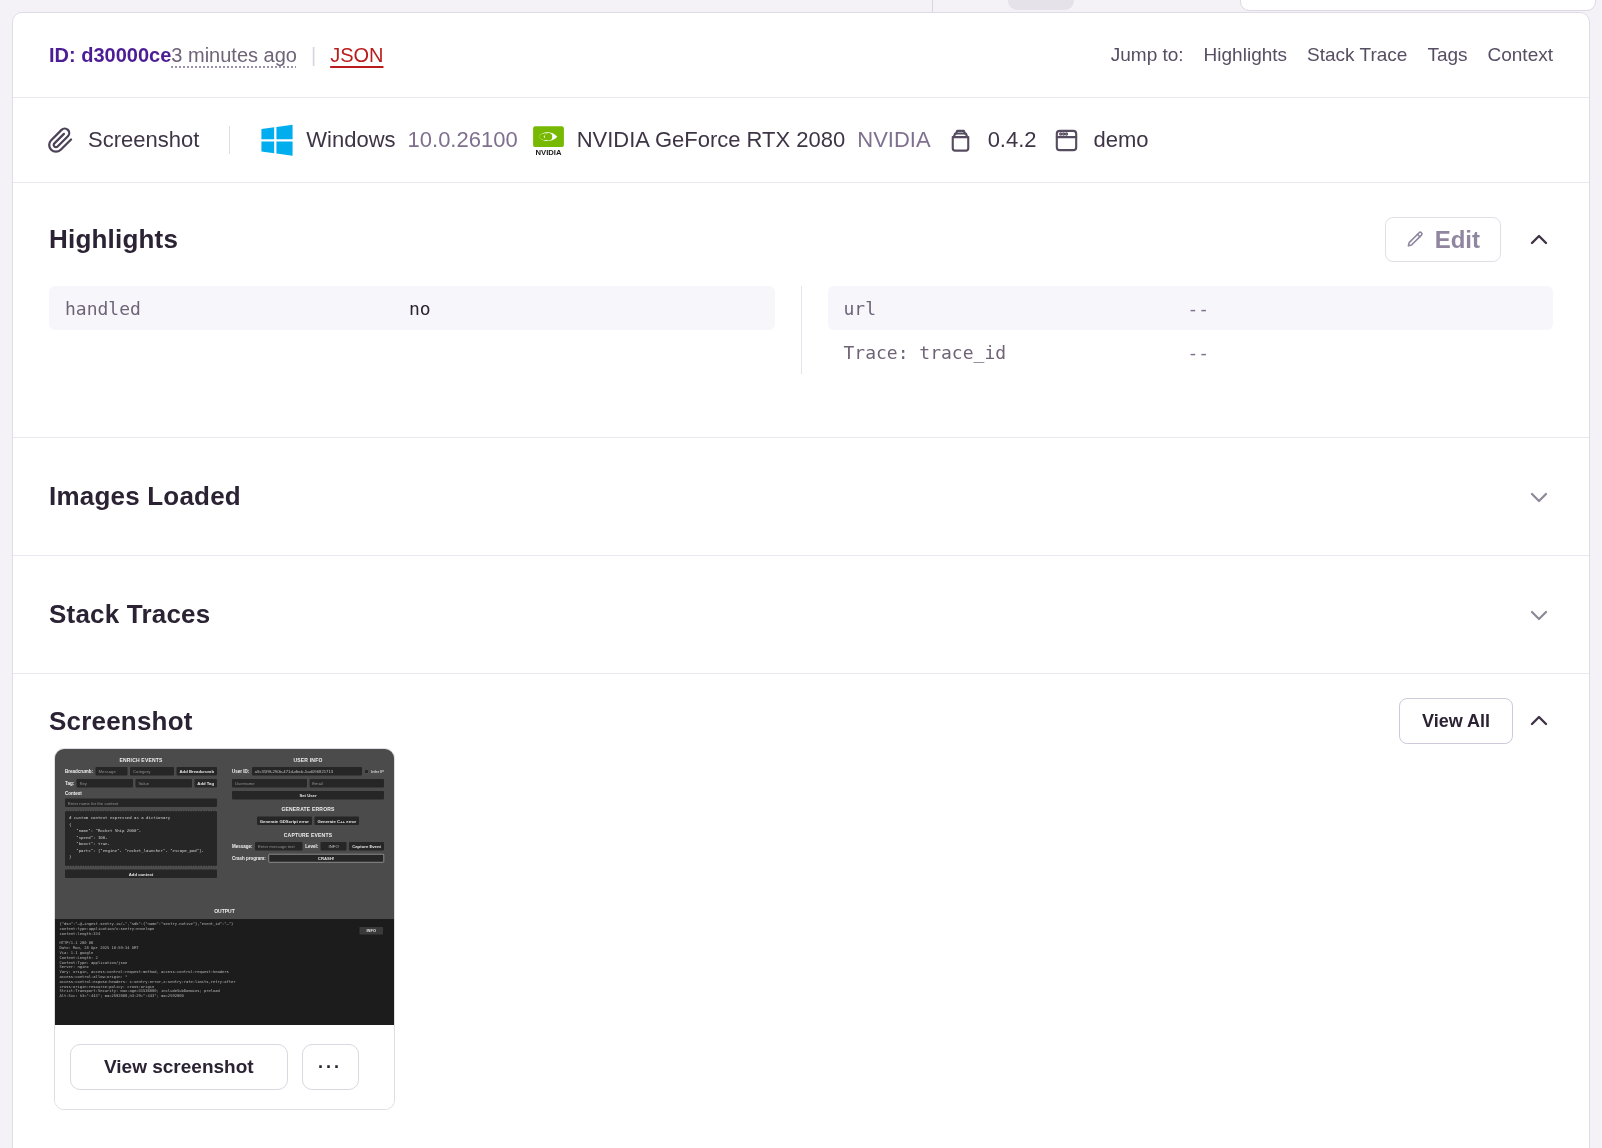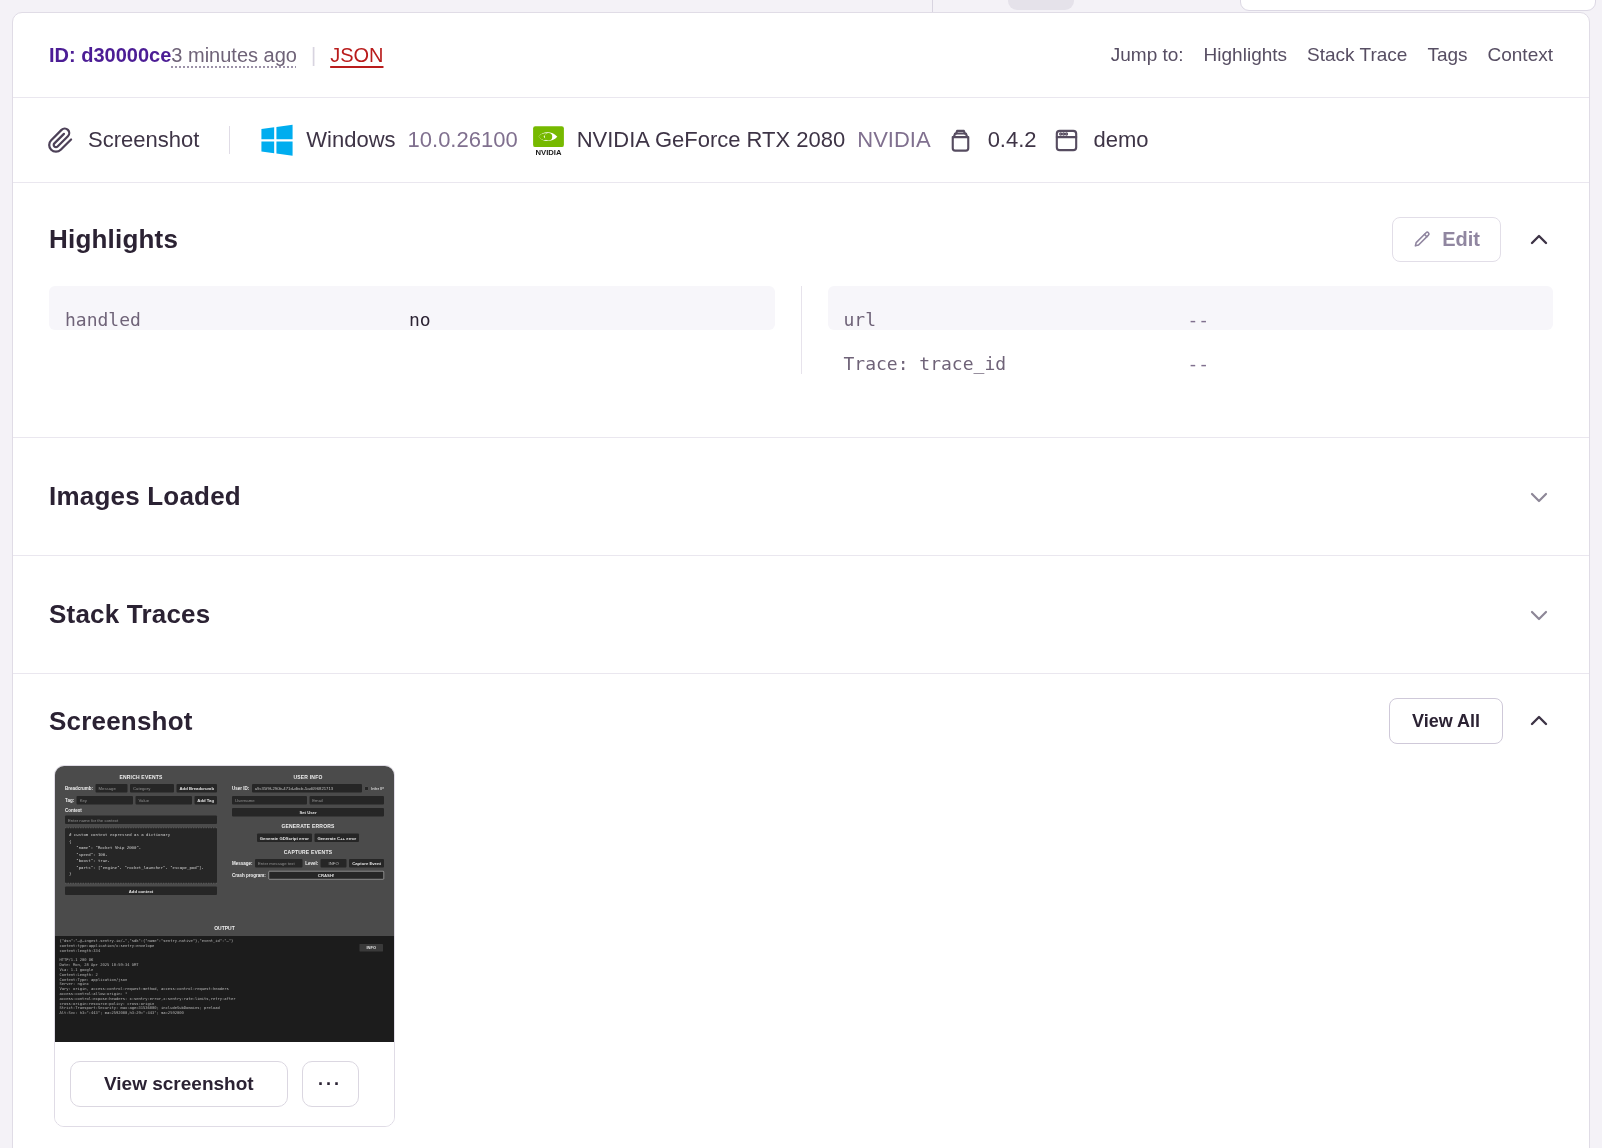--- a/index.html
+++ b/index.html
@@ -48,54 +48,54 @@
   .icon { display:inline-flex; align-items:center; justify-content:center; }
 
   
   .section-h1 { font-size:26px; font-weight:bold; color:#2B2233; letter-spacing:.2px; }
   .highlights { padding:34px 36px 0; border-bottom:1px solid #EAE7EF; height:255px; }
   .hl-head { display:flex; align-items:center; }
   .hl-actions { margin-left:auto; display:flex; align-items:center; gap:24px; }
   .btn-outline {
     display:inline-flex; align-items:center; gap:10px;
     border:1px solid #E2DEE8; border-radius:8px; background:#fff;
-    padding:0 20px; height:45px; font-size:20px; font-weight:bold;
+    padding:0 20px; height:45px; font-size:24px; font-weight:bold;
     color:#9086A0; cursor:pointer; font-family:"Liberation Sans", sans-serif;
   }
   .chev-btn { background:none; border:none; cursor:pointer; display:flex; padding:2px; }
 
   .hl-table { display:grid; grid-template-columns:1fr 1px 1fr; column-gap:26px; margin-top:24px; }
   .hl-col-divider { background:#E7E3EC; width:1px; }
   .hl-row {
-    display:flex; align-items:flex-end; height:44px; padding:0 16px; border-radius:6px;
+    display:flex; align-items:center; height:44px; padding:0 16px; border-radius:6px;
     font-family:"DejaVu Sans Mono", monospace; font-size:18px;
   }
   .hl-row.alt { background:#F7F6FA; }
   .hl-key { flex:0 0 344px; color:#6F6378; }
   .hl-val { color:#2B2233; }
   .hl-val.empty { color:#80708F; }
 
   .collapsed-section {
     height:118px; display:flex; align-items:center; padding:0 36px;
     border-bottom:1px solid #EAE7EF;
   }
   .collapsed-section .chev-btn { margin-left:auto; }
 
   .shot-section { padding:24px 36px 0; }
   .shot-head { display:flex; align-items:center; }
-  .shot-actions-right { margin-left:auto; display:flex; align-items:center; gap:22px; }
+  .shot-actions-right { margin-left:auto; display:flex; align-items:center; gap:12px; }
   .btn-viewall {
     border:1px solid #CFC9D9; border-radius:8px; background:#fff;
     padding:0 22px; height:46px; font-size:18px; font-weight:bold; color:#2B2233;
     cursor:pointer; font-family:"Liberation Sans", sans-serif;
   }
 
   
   .shot-card {
-    margin-top:21px; margin-left:5px; width:341px;
+    margin-top:4px; margin-left:5px; width:341px;
     border:1px solid #E0DCE6; border-radius:10px; background:#fff; overflow:hidden;
   }
   .shot-img { width:339px; height:276px; background:#4B4B4B; position:relative; overflow:hidden; cursor:pointer; }
   .thumb2x { position:absolute; left:0; top:0; width:678px; height:552px; transform:scale(.5); transform-origin:0 0; }
   .t-panels { display:flex; gap:30px; padding:10px 20px 0; }
   .t-col { flex:1; min-width:0; }
   .t-title { color:#EDEDED; font-size:10px; font-weight:bold; text-align:center; margin:6px 0 9px; letter-spacing:.4px; }
   .t-row { display:flex; align-items:center; gap:5px; margin-bottom:7px; }
   .t-label { color:#F0F0F0; font-size:9px; font-weight:bold; white-space:nowrap; }
   .t-input, .t-btn {

